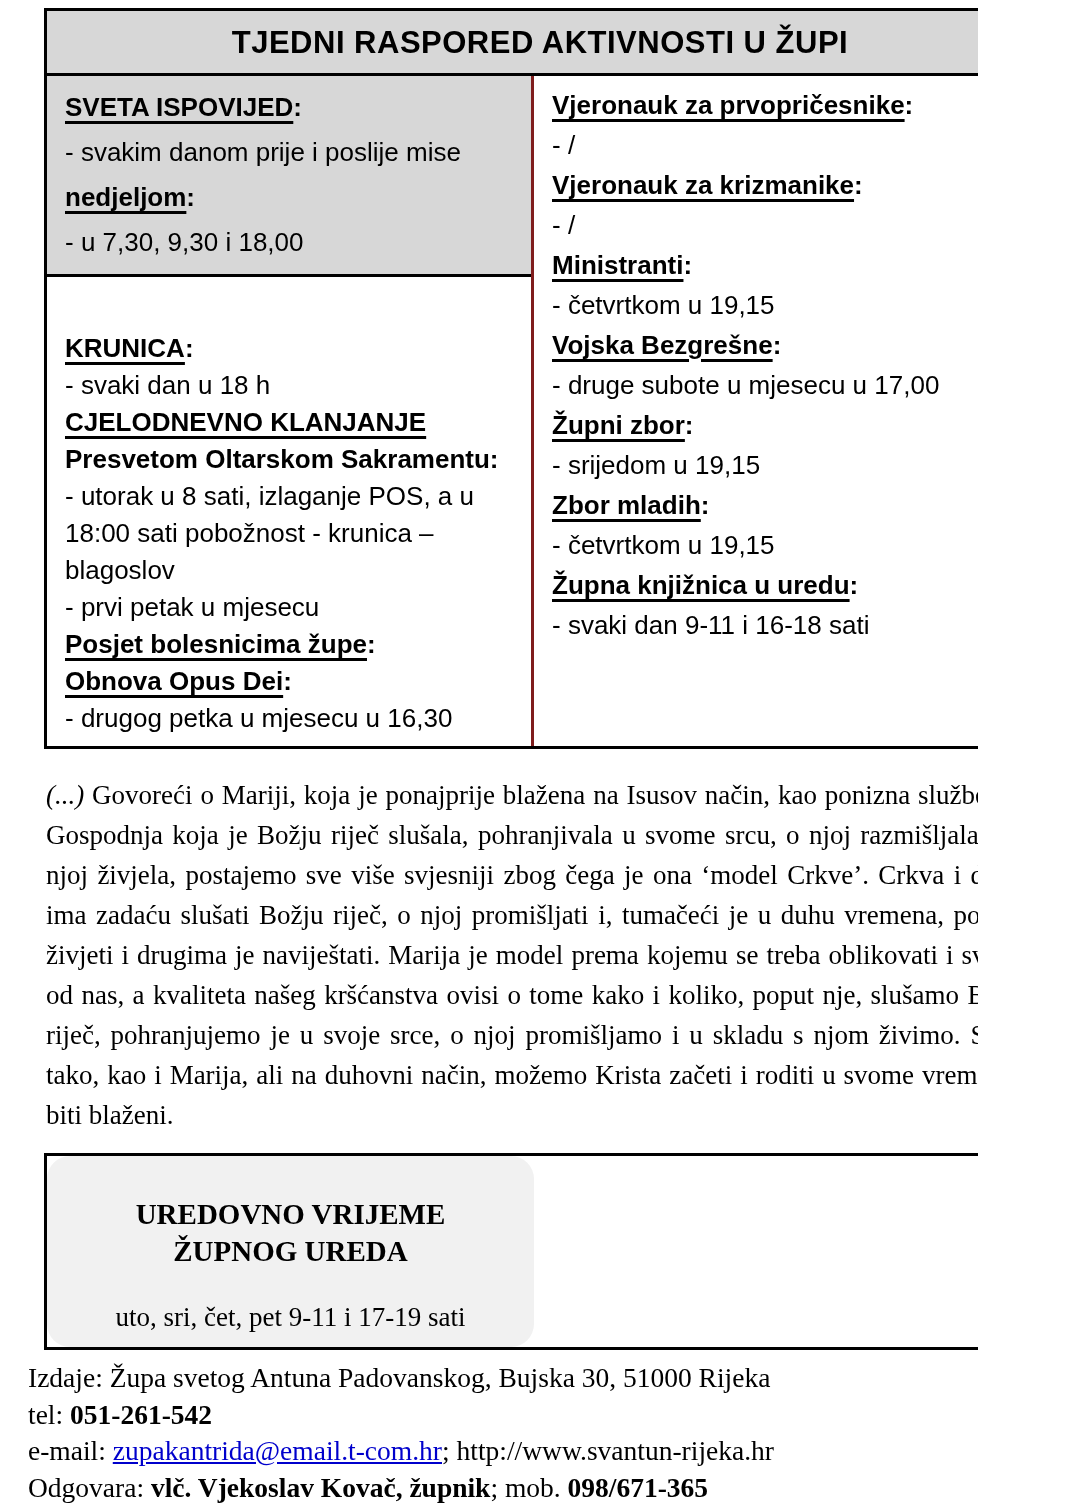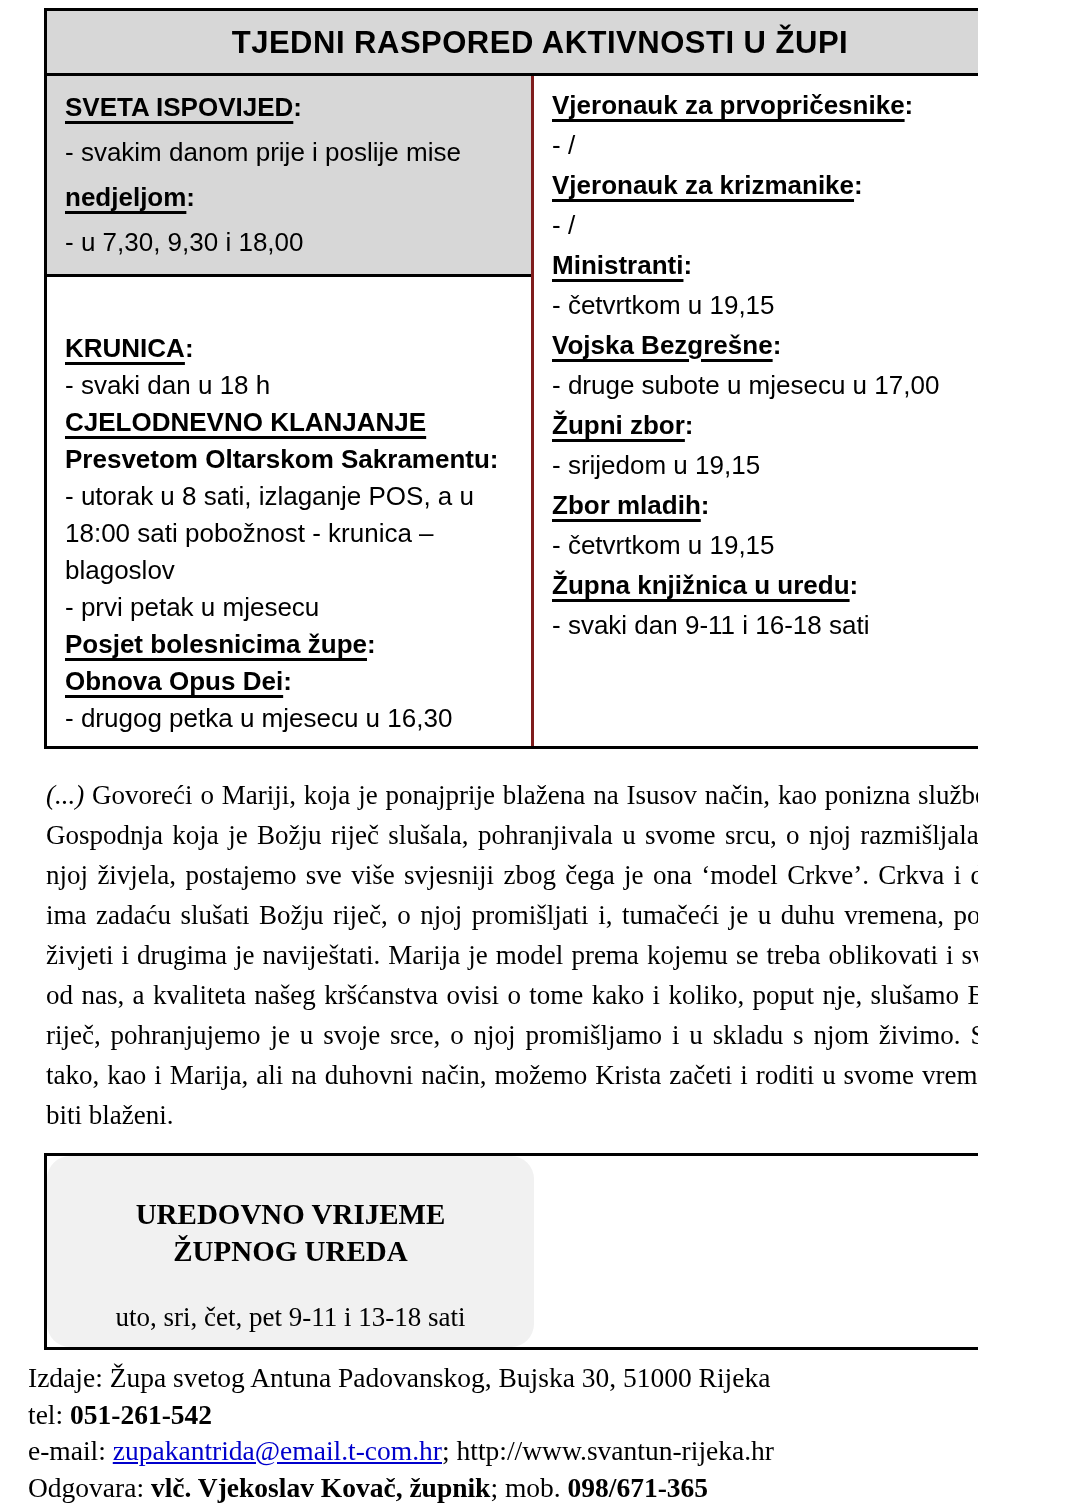--- a/index.html
+++ b/index.html
@@ -101,21 +101,21 @@
 
   <p class="meditation"><em>(...)</em> <span>Govoreći o Mariji, koja je ponajprije blažena na Isusov način, kao ponizna službenica Gospodnja koja je Božju riječ slušala, pohranjivala u svome srcu, o njoj razmišljala i po njoj živjela, postajemo sve više svjesniji zbog čega je ona ‘model Crkve’. Crkva i danas ima zadaću slušati Božju riječ, o njoj promišljati i, tumačeći je u duhu vremena, po njoj živjeti i drugima je naviještati. Marija je model prema kojemu se treba oblikovati i svatko od nas, a kvaliteta našeg kršćanstva ovisi o tome kako i koliko, poput nje, slušamo Božju riječ, pohranjujemo je u svoje srce, o njoj promišljamo i u skladu s njom živimo. Samo tako, kao i Marija, ali na duhovni način, možemo Krista začeti i roditi u svome vremenu i biti blaženi.</span></p>
 
   <div class="tbl bottom-tbl">
     <div class="bottom-body">
       <div class="b-cell b-right">
         <div class="bt-title2">
           <span>UREDOVNO VRIJEME</span><br>
           <span>ŽUPNOG UREDA</span>
         </div>
-        <div class="bt-hours">uto, sri, čet, pet 9-11 i 13-18 sati</div>
+        <div class="bt-hours">uto, sri, čet, pet 9-11 i 17-19 sati</div>
       </div>
     </div>
   </div>
 
   <div class="footer">
     <div>Izdaje: Župa svetog Antuna Padovanskog, Bujska 30, 51000 Rijeka</div>
     <div><span>tel: </span><span class="b">051-261-542</span></div>
     <div><span>e-mail: </span><a href="#">zupakantrida@email.t-com.hr</a><span>; http://www.svantun-rijeka.hr</span></div>
     <div><span>Odgovara: </span><span class="b">vlč. Vjekoslav Kovač, župnik</span><span>; mob. </span><span class="b">098/671-365</span></div>
   </div>

